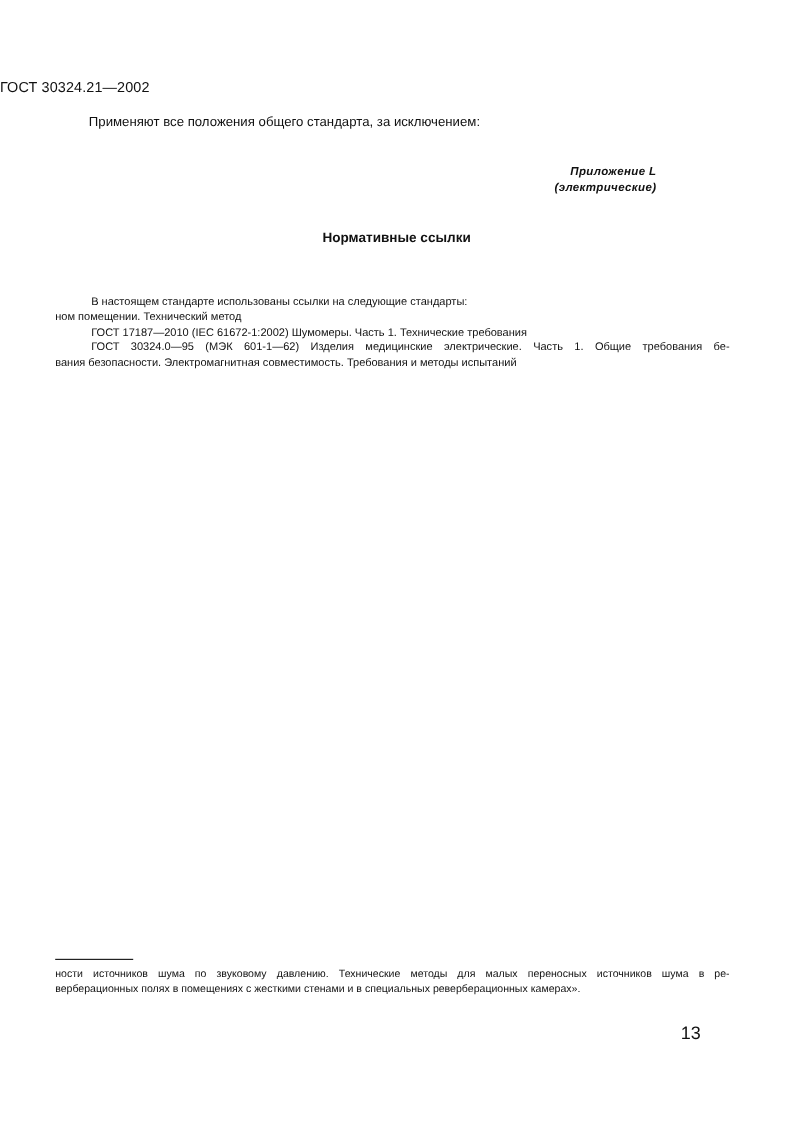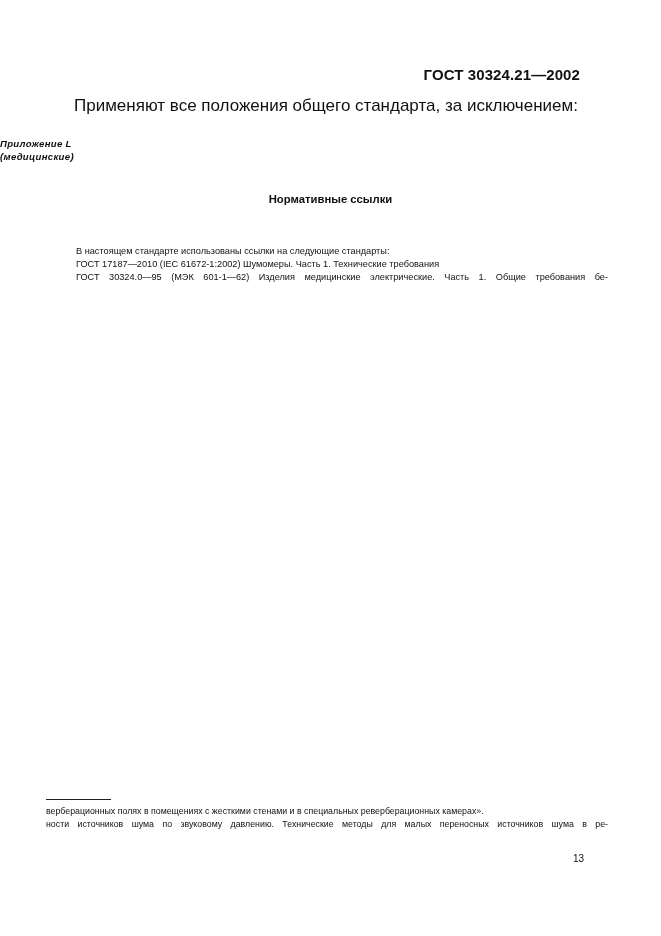--- a/index.html
+++ b/index.html
@@ -3,28 +3,28 @@
   <meta charset="utf-8">
   <style>
     html, body { margin: 0; padding: 0; background: #ffffff; }
     body {
       width: 661px; height: 936px; position: relative; overflow: hidden;
       font-family: "Liberation Sans", "DejaVu Sans", sans-serif;
       color: #111111;
     }
     .abs { position: absolute; }
     .header-code {
-      left: 0; width: 580px; top: 66px; text-align: right;
-      font-weight: bold; font-size: 15px; letter-spacing: 0.1px;
+      left: 0; width: 580px; top: 66px; text-align: left;
+      font-weight: normal; font-size: 12px; letter-spacing: 0.1px;
     }
     .intro {
-      left: 74px; top: 96px; font-size: 17px; white-space: nowrap;
+      left: 74px; top: 96px; font-size: 11px; white-space: nowrap;
     }
     .annex {
-      left: 0; width: 547px; text-align: left;
+      left: 0; width: 547px; text-align: right;
       font-style: italic; font-weight: bold; font-size: 9.6px; letter-spacing: 0.3px;
     }
     .section-title {
       left: 0; width: 661px; text-align: center; top: 193px;
       font-weight: bold; font-size: 11.3px;
     }
     .refs {
       left: 46px; width: 562px; top: 219px;
       font-size: 9.2px; line-height: 12.8px; margin-top: 26px;
     }
@@ -33,45 +33,47 @@
     .refs p.last-justify { text-align-last: justify; }
     .fn-rule {
       left: 46px; top: 799px; width: 65px; height: 0; border-top: 1px solid #222;
     }
     .footnote {
       left: 46px; width: 562px; top: 805px;
       font-size: 8.8px; line-height: 13px;
     }
     .footnote p { margin: 0; text-align: justify; text-indent: 30px; }
     .page-num {
-      left: 0; width: 584px; text-align: right; top: 853px; font-size: 10px;
+      left: 0; width: 584px; text-align: right; top: 853px; font-size: 15px;
     }
   </style>
 </head>
 <body>
 
 <div class="abs header-code">ГОСТ 30324.21—2002</div>
 
 <div class="abs intro">Применяют все положения общего стандарта, за исключением:</div>
 
 <div class="abs annex" style="top:138px;">Приложение L</div>
-<div class="abs annex" style="top:151px;">(медицинские)</div>
+<div class="abs annex" style="top:151px;">(электрические)</div>
 
 <div class="abs section-title">Нормативные ссылки</div>
 
 <div class="abs refs">
   <p class="ind">В настоящем стандарте использованы ссылки на следующие стандарты:</p>
 
+  <p>ном помещении. Технический метод</p>
 
   <p class="ind">ГОСТ  17187—2010 (IEC  61672-1:2002)  Шумомеры. Часть 1. Технические требования</p>
 
   <p class="ind last-justify">ГОСТ  30324.0—95 (МЭК  601-1—62)  Изделия медицинские электрические. Часть 1. Общие требования бе-</p>
 
+  <p>вания безопасности. Электромагнитная совместимость. Требования и методы испытаний</p>
 </div>
 
 <div class="abs fn-rule"></div>
 
 <div class="abs footnote">
+  <p style="text-indent:0; text-align-last: justify;">ности источников шума по звуковому давлению. Технические методы для малых переносных источников шума в ре-</p>
   <p style="text-indent:0;">верберационных полях в помещениях с жесткими стенами и в специальных реверберационных камерах».</p>
-  <p style="text-indent:0; text-align-last: justify;">ности источников шума по звуковому давлению. Технические методы для малых переносных источников шума в ре-</p>
 </div>
 
 <div class="abs page-num">13</div>
 
 </body></html>

